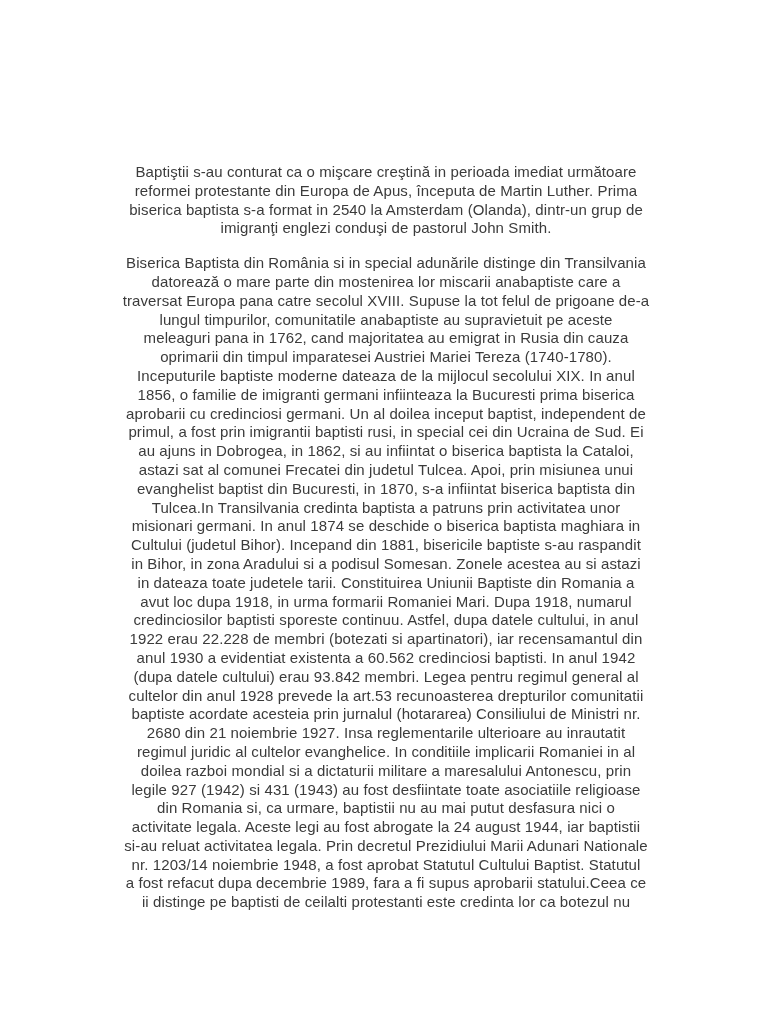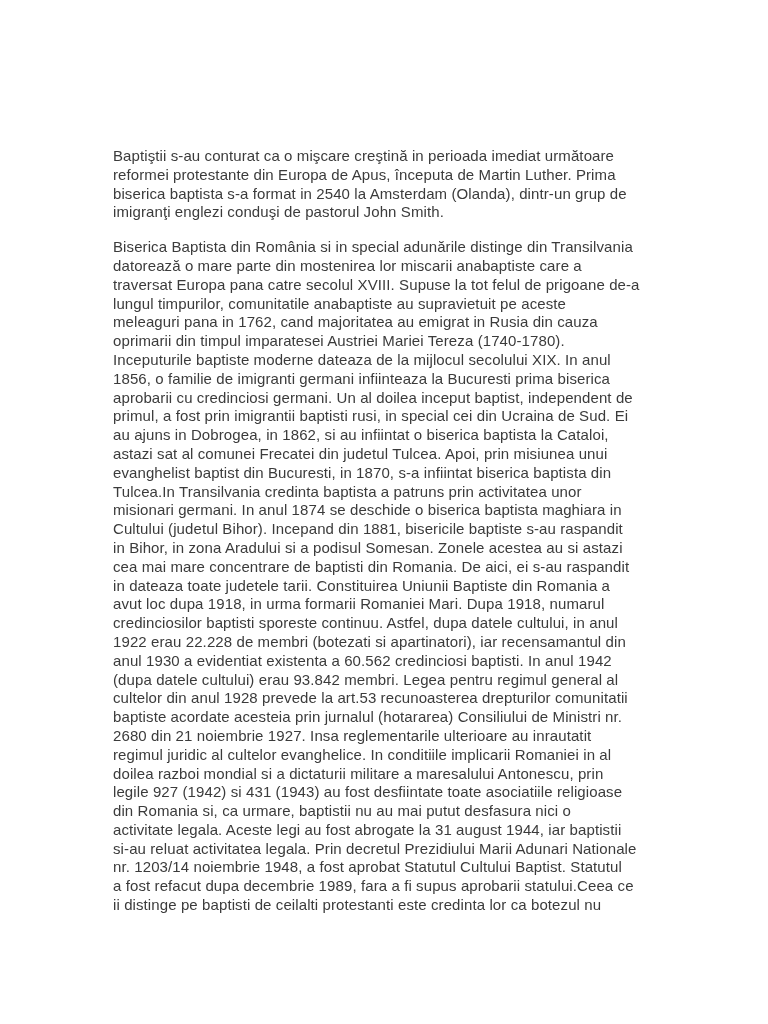--- a/index.html
+++ b/index.html
@@ -18,22 +18,23 @@
     position: absolute;
     left: 113px;
     top: 147px;
     width: 546px;
     color: #3b3b3b;
     font-size: 15px;
     font-weight: 400;
     letter-spacing: 0.1px;
   }
   .para {
-    margin: 0 0 16px 0;
+    margin: 16px 0 16px 0;
     padding: 0;
+    text-align: center;
   }
   .line {
     display: block;
     white-space: pre;
     line-height: 18.8px;
     height: 18.8px;
   }
 </style>
 </head>
 <body style="color: rgb(59, 59, 59); background: rgb(255, 255, 255);">
@@ -56,33 +57,32 @@
       <div class="line">1856, o familie de imigranti germani infiinteaza la Bucuresti prima biserica</div>
       <div class="line">aprobarii cu credinciosi germani. Un al doilea inceput baptist, independent de</div>
       <div class="line">primul, a fost prin imigrantii baptisti rusi, in special cei din Ucraina de Sud. Ei</div>
       <div class="line">au ajuns in Dobrogea, in 1862, si au infiintat o biserica baptista la Cataloi,</div>
       <div class="line">astazi sat al comunei Frecatei din judetul Tulcea. Apoi, prin misiunea unui</div>
       <div class="line">evanghelist baptist din Bucuresti, in 1870, s-a infiintat biserica baptista din</div>
       <div class="line">Tulcea.In Transilvania credinta baptista a patruns prin activitatea unor</div>
       <div class="line">misionari germani. In anul 1874 se deschide o biserica baptista maghiara in</div>
       <div class="line">Cultului (judetul Bihor). Incepand din 1881, bisericile baptiste s-au raspandit</div>
       <div class="line">in Bihor, in zona Aradului si a podisul Somesan. Zonele acestea au si astazi</div>
-      <div class="line">cea mai mare concentrare de baptisti din Romania. De aici, ei s-au raspandit</div>
       <div class="line">in dateaza toate judetele tarii. Constituirea Uniunii Baptiste din Romania a</div>
       <div class="line">avut loc dupa 1918, in urma formarii Romaniei Mari. Dupa 1918, numarul</div>
       <div class="line">credinciosilor baptisti sporeste continuu. Astfel, dupa datele cultului, in anul</div>
       <div class="line">1922 erau 22.228 de membri (botezati si apartinatori), iar recensamantul din</div>
       <div class="line">anul 1930 a evidentiat existenta a 60.562 credinciosi baptisti. In anul 1942</div>
       <div class="line">(dupa datele cultului) erau 93.842 membri. Legea pentru regimul general al</div>
       <div class="line">cultelor din anul 1928 prevede la art.53 recunoasterea drepturilor comunitatii</div>
       <div class="line">baptiste acordate acesteia prin jurnalul (hotararea) Consiliului de Ministri nr.</div>
       <div class="line">2680 din 21 noiembrie 1927. Insa reglementarile ulterioare au inrautatit</div>
       <div class="line">regimul juridic al cultelor evanghelice. In conditiile implicarii Romaniei in al</div>
       <div class="line">doilea razboi mondial si a dictaturii militare a maresalului Antonescu, prin</div>
       <div class="line">legile 927 (1942) si 431 (1943) au fost desfiintate toate asociatiile religioase</div>
       <div class="line">din Romania si, ca urmare, baptistii nu au mai putut desfasura nici o</div>
-      <div class="line">activitate legala. Aceste legi au fost abrogate la 31 august 1944, iar baptistii</div>
+      <div class="line">activitate legala. Aceste legi au fost abrogate la 24 august 1944, iar baptistii</div>
       <div class="line">si-au reluat activitatea legala. Prin decretul Prezidiului Marii Adunari Nationale</div>
       <div class="line">nr. 1203/14 noiembrie 1948, a fost aprobat Statutul Cultului Baptist. Statutul</div>
       <div class="line">a fost refacut dupa decembrie 1989, fara a fi supus aprobarii statului.Ceea ce</div>
       <div class="line">ii distinge pe baptisti de ceilalti protestanti este credinta lor ca botezul nu</div>
     </div>
 </main>
 
 </body></html>

